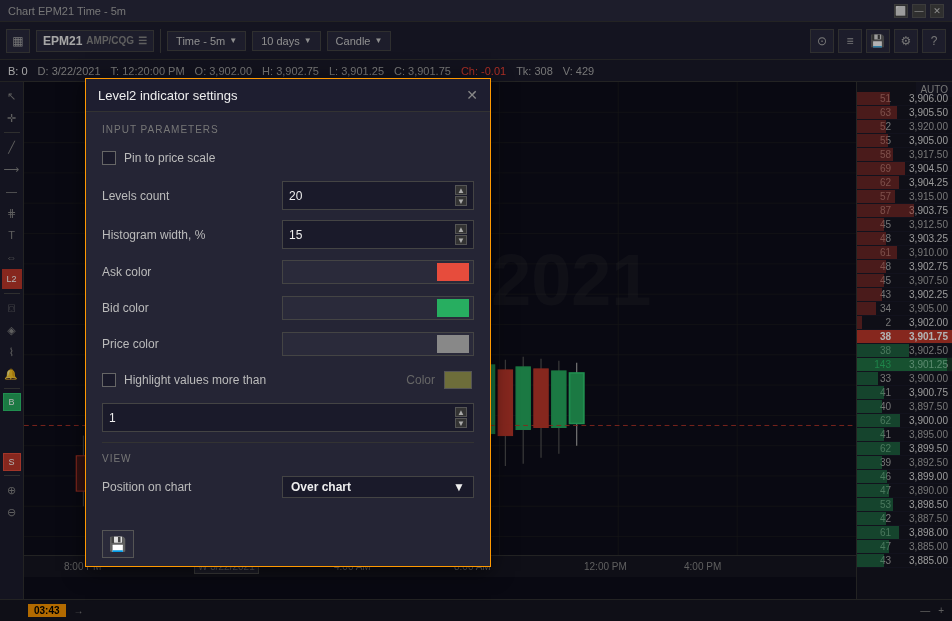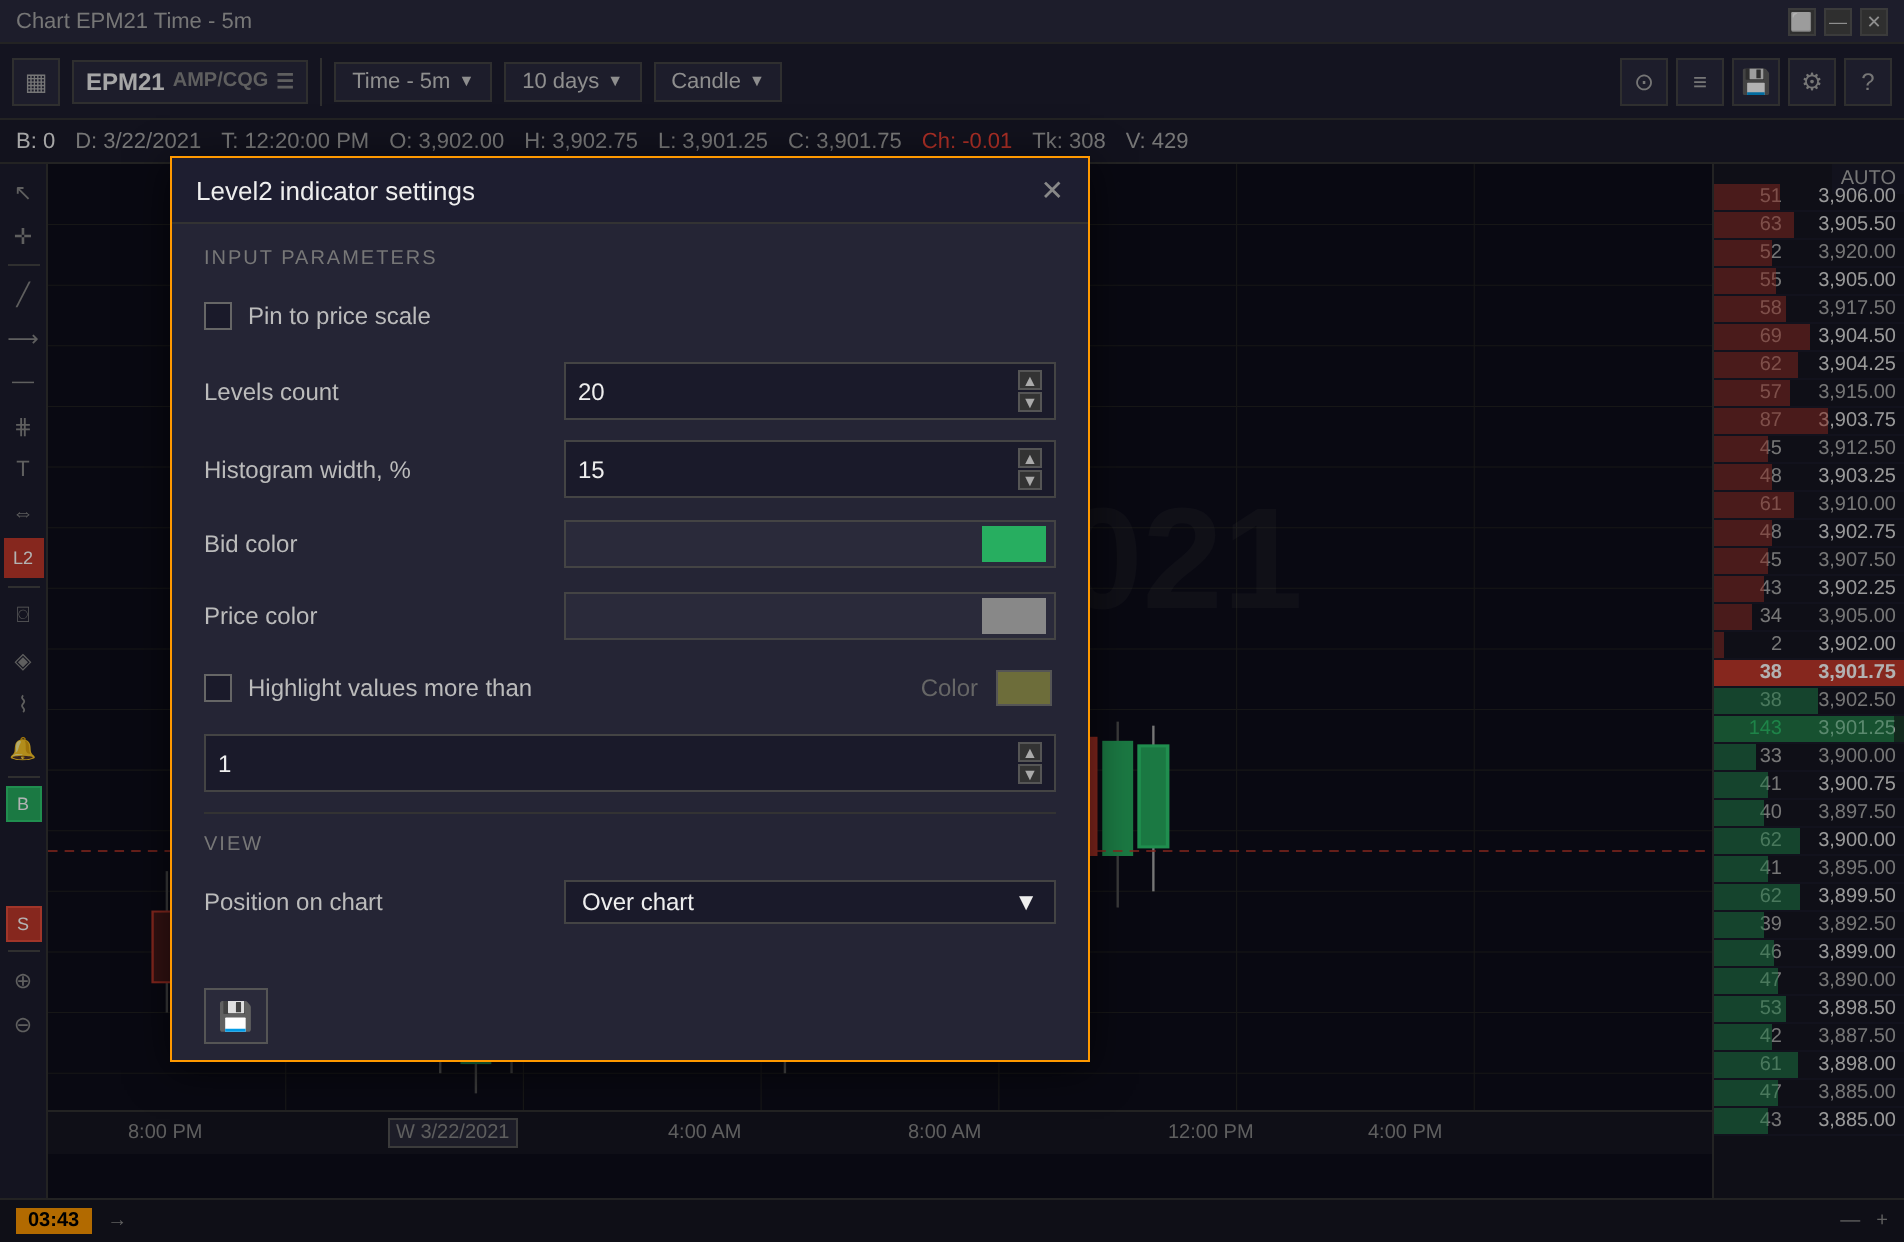--- a/index.html
+++ b/index.html
@@ -240,21 +240,21 @@
     #modal-overlay {
       position: absolute;
       top: 0; left: 0; right: 0; bottom: 0;
       background: rgba(0,0,0,0.3);
       z-index: 100;
     }
     #modal {
       position: absolute;
       top: 78px;
       left: 85px;
-      width: 460px;
+      width: 406px;
       background: #252535;
       border: 1px solid #f90;
       box-shadow: 0 4px 20px rgba(0,0,0,0.6);
       z-index: 101;
     }
     #modal-header {
       background: #1e1e30;
       padding: 8px 12px;
       display: flex;
       align-items: center;
@@ -355,20 +355,21 @@
       flex: 1;
       background: #1a1a2a;
       border: 1px solid #444;
       color: #eee;
       padding: 3px 8px;
       font-size: 12px;
       display: flex;
       align-items: center;
       justify-content: space-between;
       cursor: pointer;
+      font-weight: bold;
     }
     .modal-footer {
       padding: 8px 16px;
       display: flex;
       gap: 8px;
     }
     .save-btn {
       width: 32px; height: 28px;
       background: #2a2a3a;
       border: 1px solid #555;
@@ -402,20 +403,21 @@
       padding: 0 8px;
       font-size: 10px;
       color: #888;
       gap: 8px;
     }
     .status-time {
       background: #f90;
       color: #000;
       padding: 1px 6px;
       font-weight: bold;
+      margin-left: 20px;
     }
     .status-arrow {
       color: #888;
     }
   </style>
 </head>
 <body>
 
 <div id="title-bar">
   <span>Chart EPM21 Time - 5m</span>
@@ -851,20 +853,28 @@
         <span class="param-label">Histogram width, %</span>
         <div class="param-input">
           <span>15</span>
           <div class="spin-arrows">
             <div class="spin-up">▲</div>
             <div class="spin-down">▼</div>
           </div>
         </div>
       </div>
 
+      <div class="param-row">
+        <span class="param-label">Ask color</span>
+        <div class="color-swatch-container">
+          <div class="color-swatch-bg">
+            <div class="color-swatch" style="background:#e74c3c;"></div>
+          </div>
+        </div>
+      </div>
 
       <div class="param-row">
         <span class="param-label">Bid color</span>
         <div class="color-swatch-container">
           <div class="color-swatch-bg">
             <div class="color-swatch" style="background:#27ae60;"></div>
           </div>
         </div>
       </div>
 

